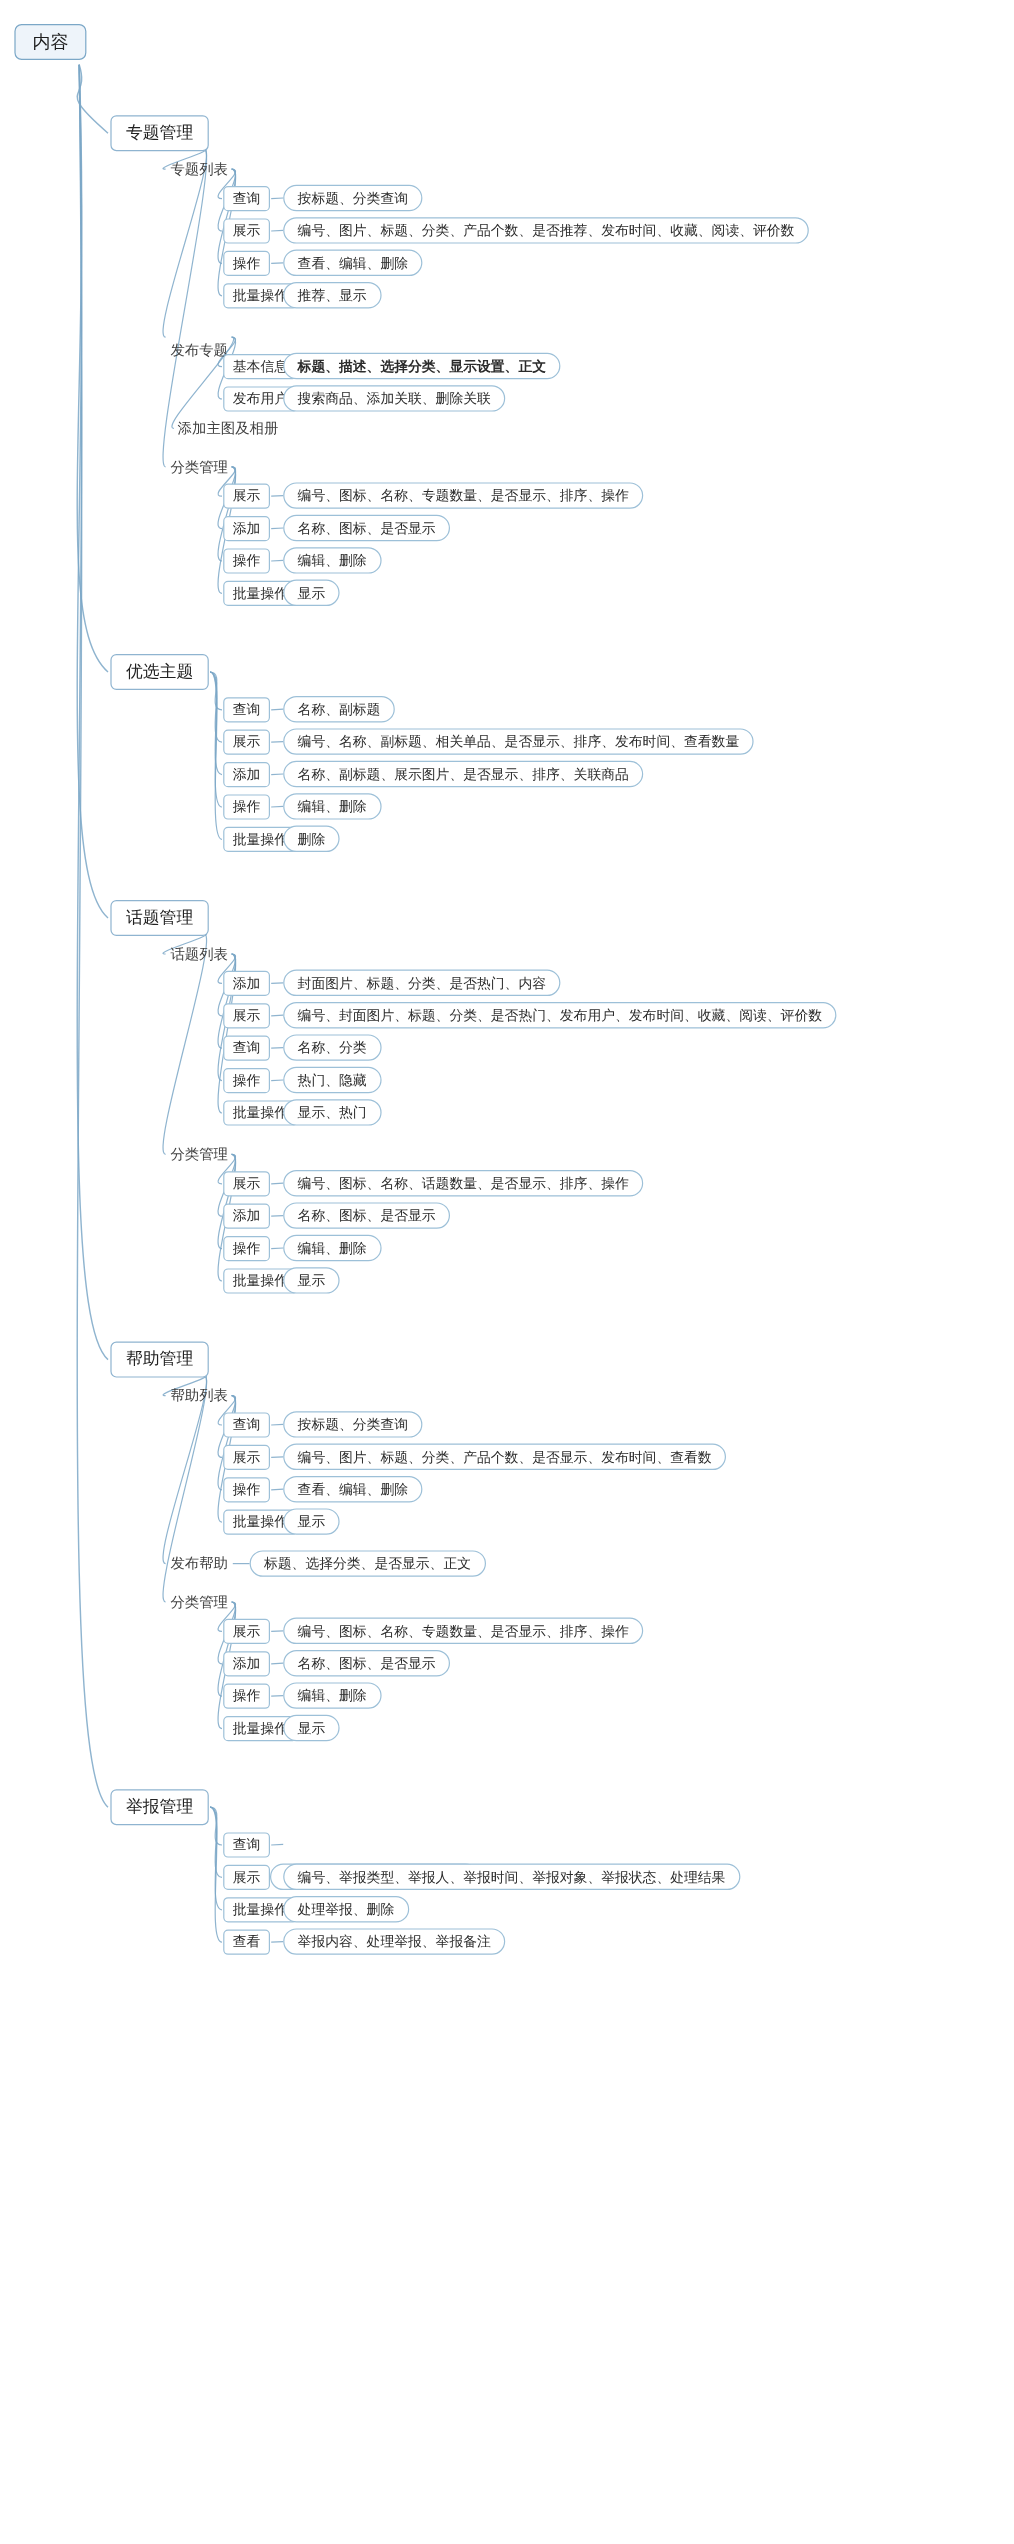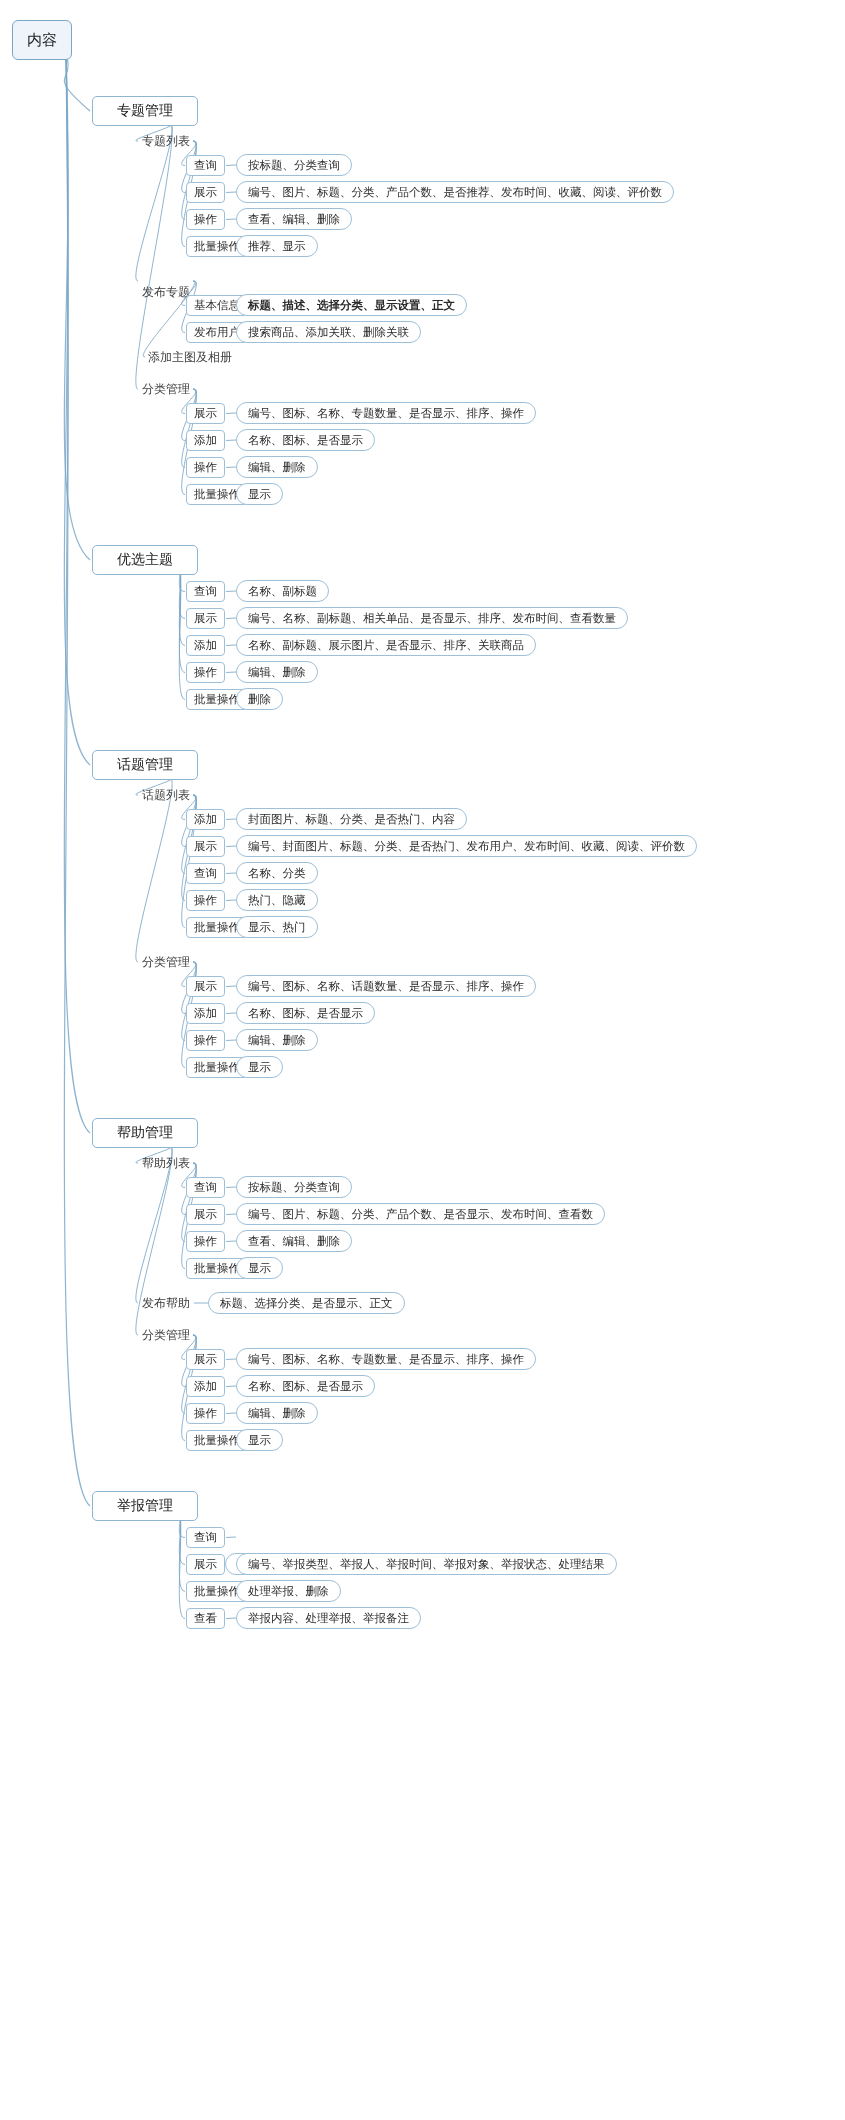--- a/index.html
+++ b/index.html
@@ -30,30 +30,30 @@
     color: #222222;
     background: #ffffff;
   }
   
   .root {
     border: 1px solid #7ba7c7;
     border-radius: 6px;
     background: #eef4fa;
     font-size: 15px;
     padding: 0 14px;
-    height: 40px;
+    height: 30px;
     color: #1d1d1d;
   }
   
   .lvl1 {
     border: 1px solid #8fb4d0;
     border-radius: 5px;
     background: #ffffff;
     font-size: 14px;
-    padding: 0 24px;
+    padding: 0 12px;
     height: 30px;
   }
   
   .lvl2 {
     font-size: 12px;
     color: #404040;
     height: 18px;
     padding: 0 2px;
     background: transparent;
     justify-content: flex-start;

